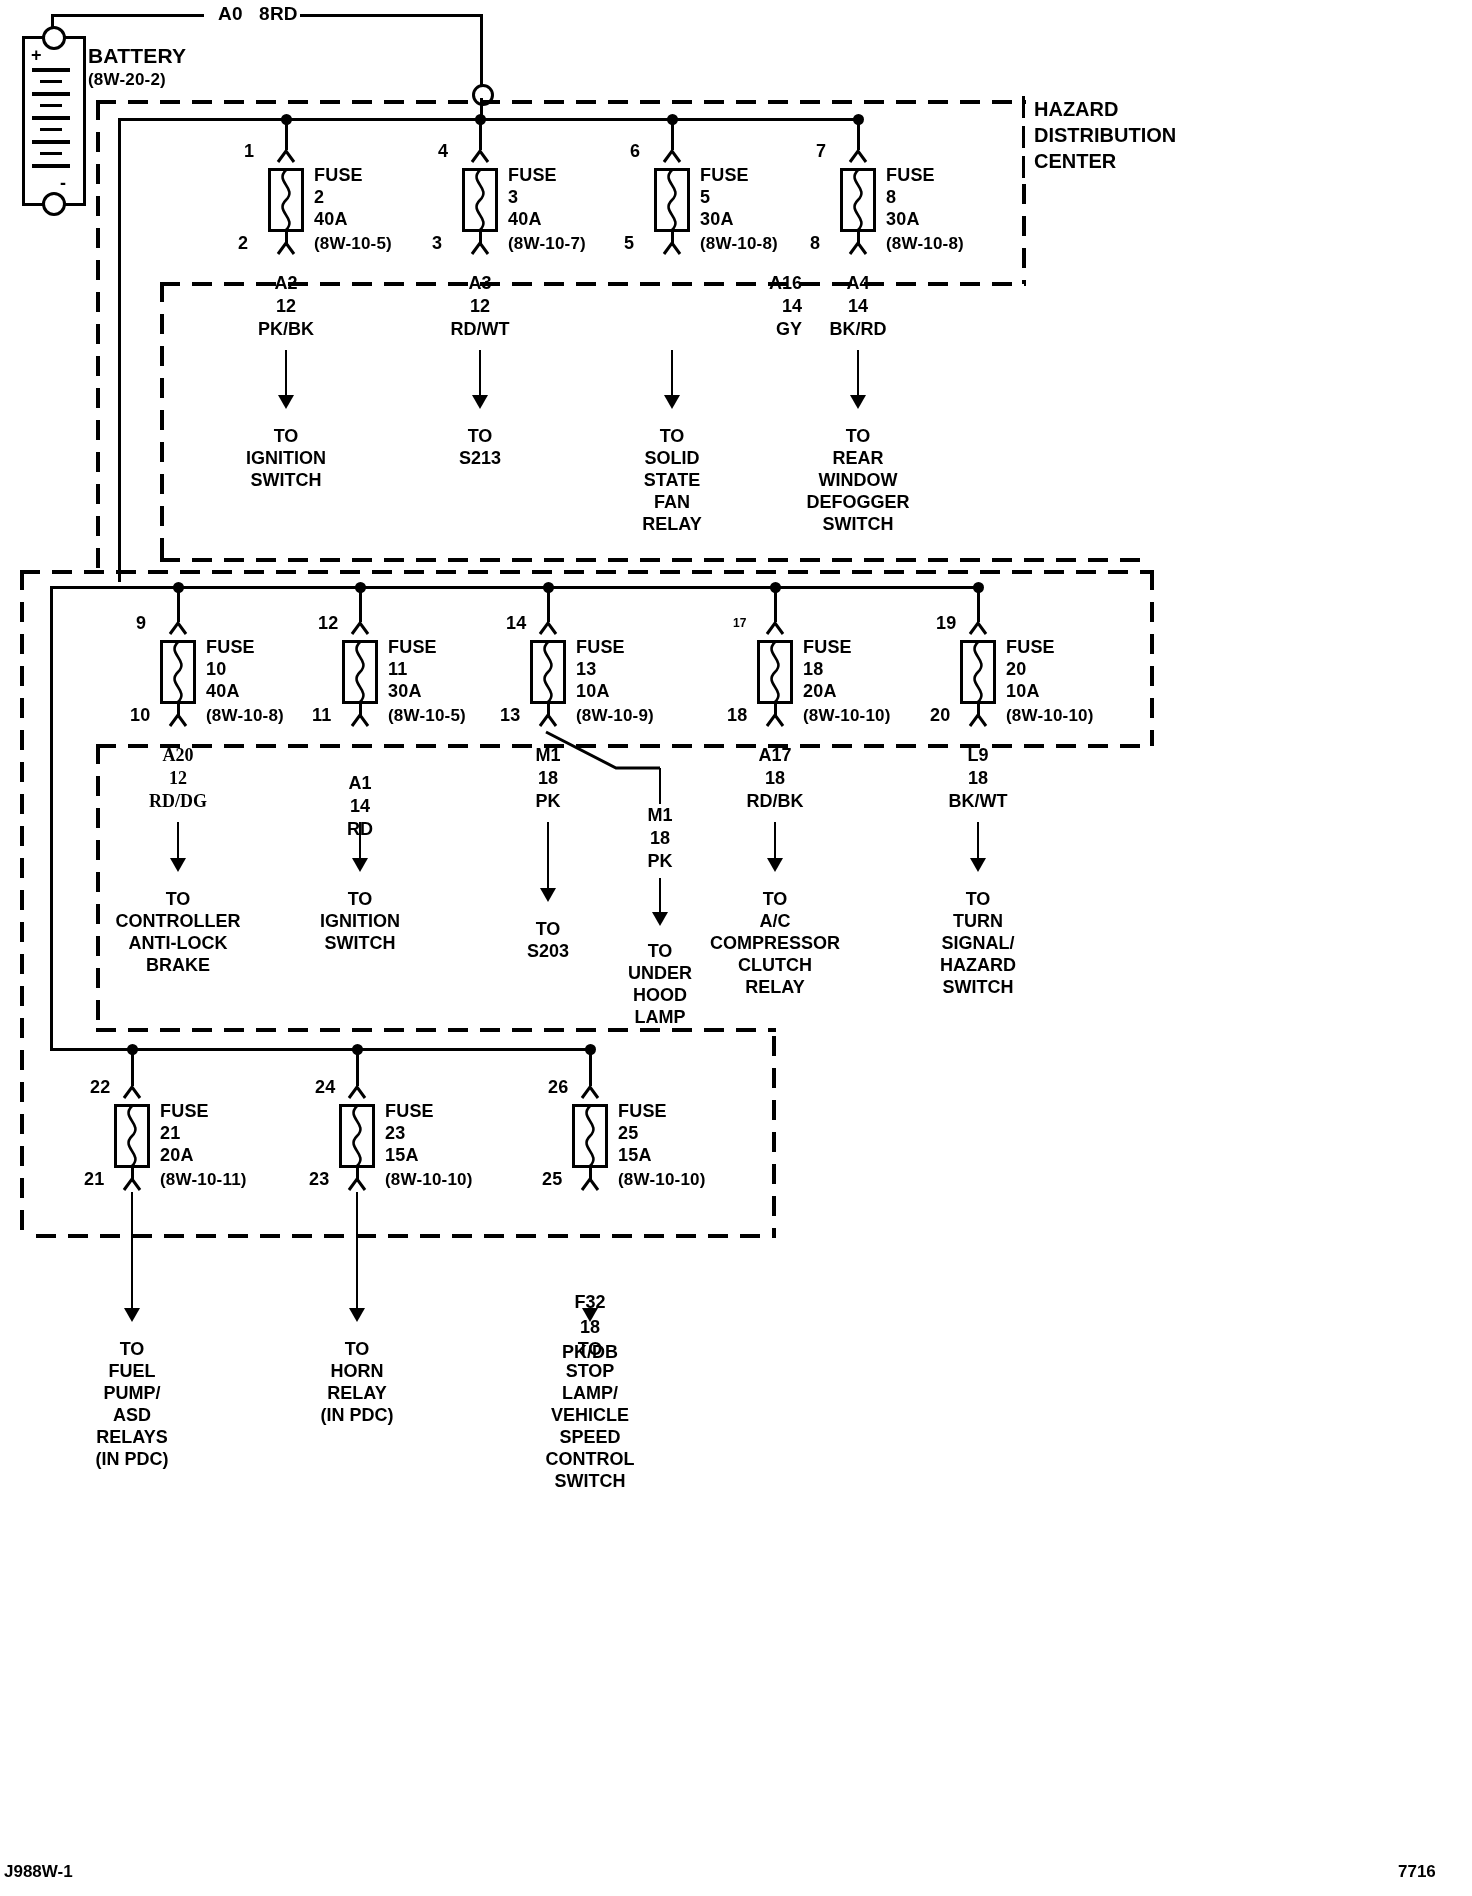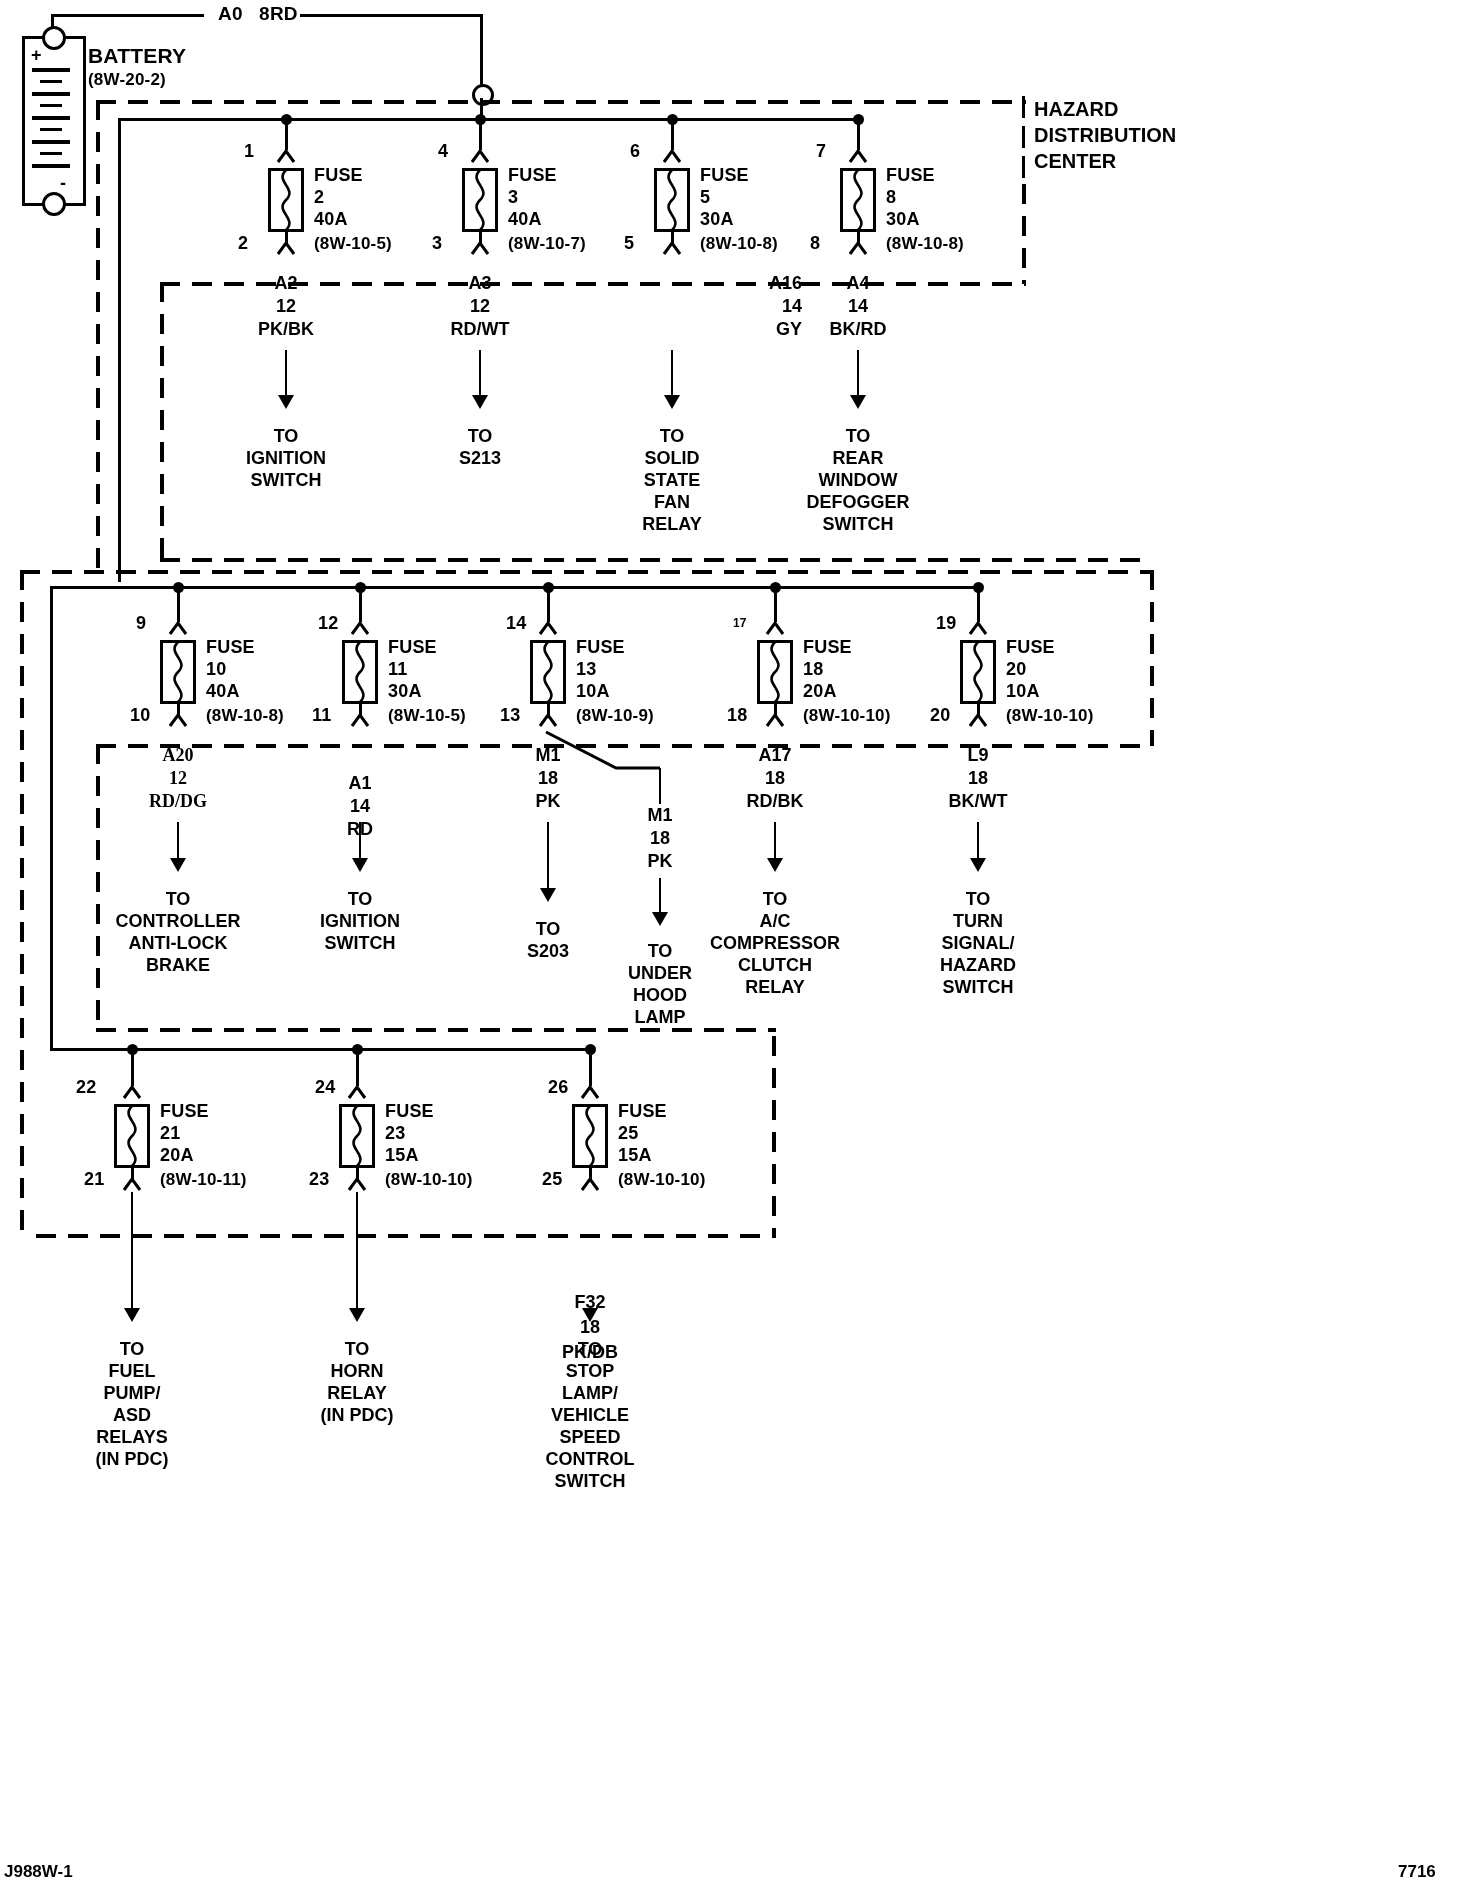--- a/index.html
+++ b/index.html
@@ -333,21 +333,21 @@
     <div class="lbl" style="left:848px;top:888px;width:260px;text-align:center;">TO
 TURN
 SIGNAL/
 HAZARD
 SWITCH</div>
     <div class="dot" style="left:127px;top:1044px;"></div>
     <div class="vline" style="left:131px;top:1048px;height:38px;"></div>
     <svg width="20" height="16" style="position:absolute;left:122px;top:1084px;">
       <path d="M2 14 L10 3 L18 14" stroke="#000" stroke-width="3" fill="none"></path>
     </svg>
-    <div class="txt" style="left:76px;top:1076px;font-size:18px;">22</div>
+    <div class="txt" style="left:90px;top:1076px;font-size:18px;">22</div>
     <svg width="36" height="64" style="position:absolute;left:114px;top:1104px;">
       <rect x="1.5" y="1.5" width="33" height="61" fill="#fff" stroke="#000" stroke-width="3"></rect>
       <path d="M18 2 C6 14, 30 20, 18 32 C6 44, 30 50, 18 62" fill="none" stroke="#000" stroke-width="2.6"></path>
     </svg>
     <div class="txt" style="left:160px;top:1100px;font-size:18px;line-height:22px;">FUSE
 21
 20A</div>
     <div class="txt" style="left:160px;top:1168px;font-size:17px;">(8W-10-11)</div>
     <div class="vline" style="left:131px;top:1168px;height:14px;"></div>
     <svg width="20" height="16" style="position:absolute;left:122px;top:1176px;">

